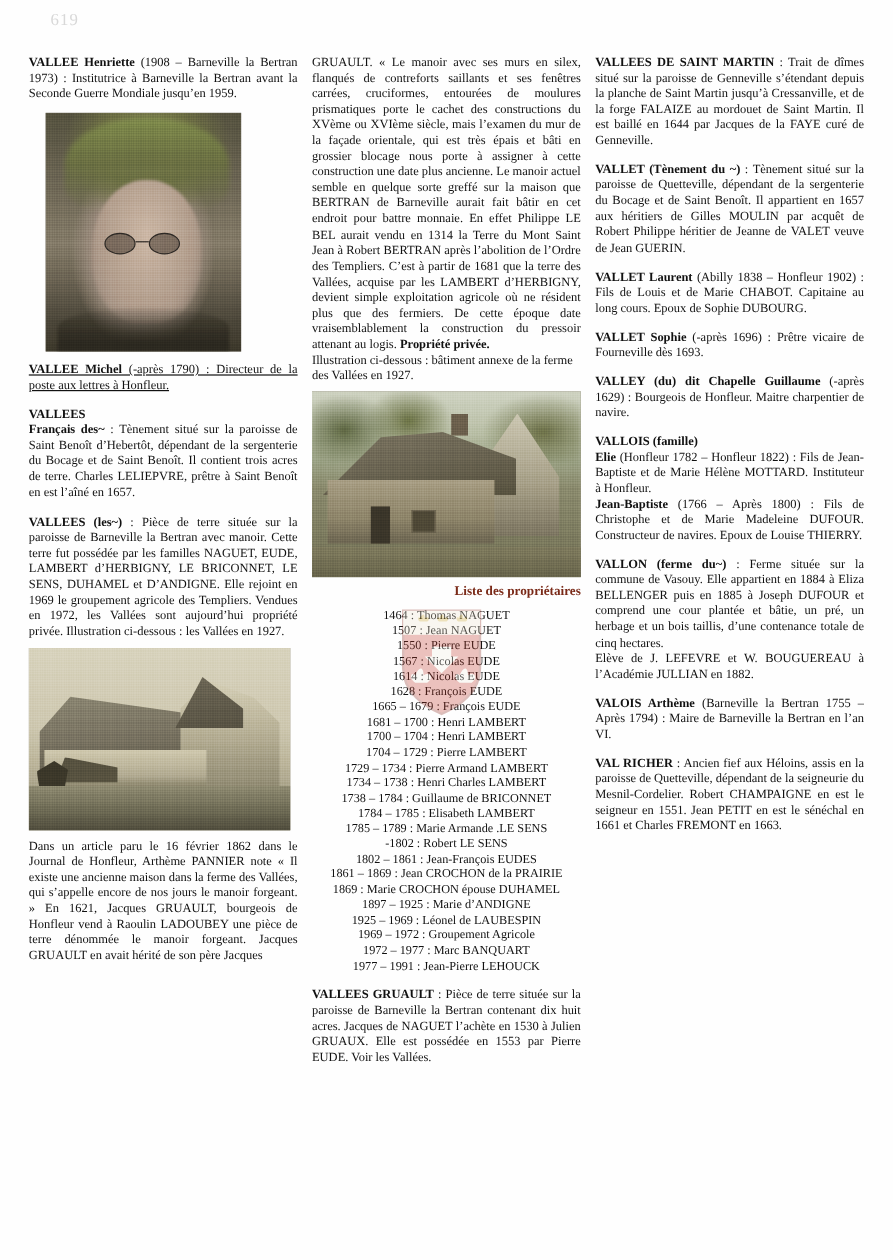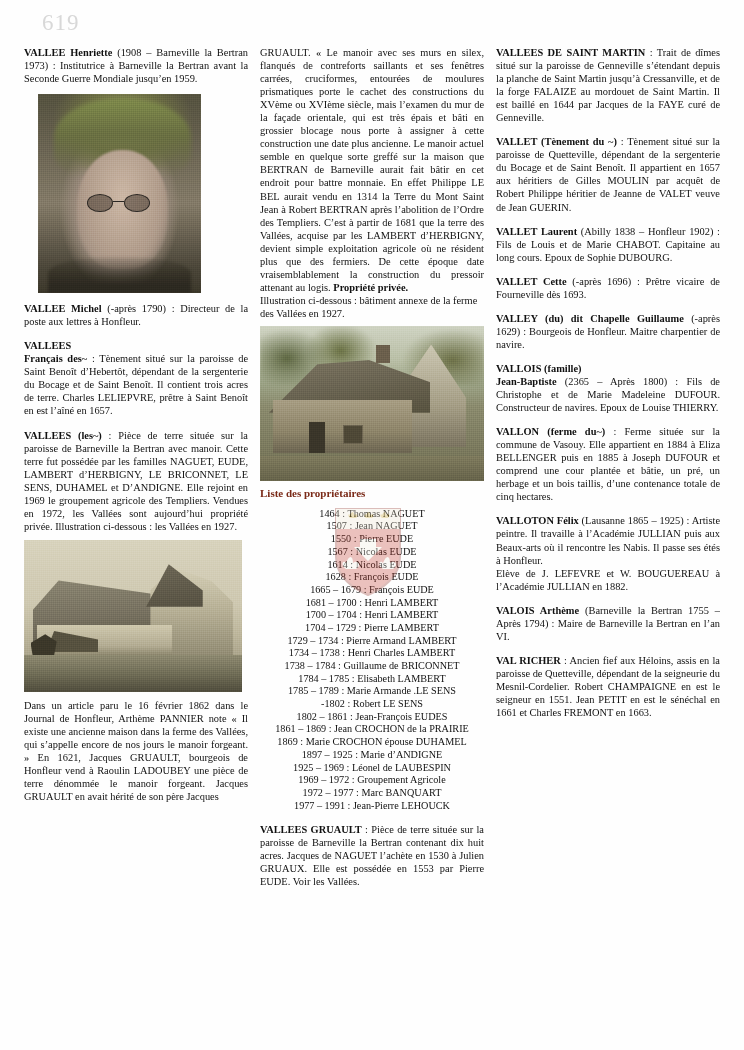--- a/index.html
+++ b/index.html
@@ -15,21 +15,21 @@
   .page {
     position: absolute;
     left: 0; top: 0;
     width: 744px; height: 1050px;
     background: #fefefe;
   }
   .page-number {
     position: absolute;
     left: 42px; top: 10px;
     font-family: "Liberation Serif", serif;
-    font-size: 23px;
+    font-size: 14px;
     color: #d8d8d8;
     letter-spacing: 1px;
     user-select: none;
   }
   .columns {
     position: absolute;
     left: 24px; top: 46px;
     width: 700px; height: 985px;
     display: flex;
     gap: 12px;
@@ -40,21 +40,21 @@
     line-height: 1.255;
     text-align: justify;
     text-justify: inter-word;
     hyphens: none;
   }
   .col p {
     margin: 0 0 0 0;
     text-align: justify;
   }
   .col p.gap { margin-top: 11px; }
-  .col p.tight { margin-top: 0px; }
+  .col p.tight { margin-top: 0px; text-decoration: underline; }
   b, .bold { font-weight: bold; }
   .entry-head { font-weight: bold; }
   .nojust { text-align: left !important; }
 
   
   figure { margin: 0; }
   .fig-portrait {
     margin: 9px 0 9px 14px;
     width: 163px; height: 199px;
     background: #6e6a5e;
@@ -70,21 +70,21 @@
     background: #8e8b78;
   }
   .fig-farm2 {
     margin: 7px 0 7px 0;
     width: 218px; height: 152px;
     position: relative;
     overflow: hidden;
     background: #a8a393;
   }
   .caption-center {
-    text-align: left;
+    text-align: right;
     font-weight: bold;
     font-size: 11px;
     color: #7a2a18;
     margin: 6px 0 7px 0;
   }
   .owner-list { margin: 0; }
   .owner-list div {
     font-size: 10.2px;
     line-height: 1.245;
     text-align: center;
@@ -363,43 +363,43 @@
 
       <p class="gap">
         <b class="entry-head">VALLET (Tènement du ~)</b><span> : Tènement situé sur la paroisse de Quetteville, dépendant de la sergenterie du Bocage et de Saint Benoît. Il appartient en 1657 aux héritiers de Gilles MOULIN par acquêt de Robert Philippe héritier de Jeanne de VALET veuve de Jean GUERIN.</span>
       </p>
 
       <p class="gap">
         <b class="entry-head">VALLET Laurent</b><span> (Abilly 1838 – Honfleur 1902) : Fils de Louis et de Marie CHABOT. Capitaine au long cours. Epoux de Sophie DUBOURG.</span>
       </p>
 
       <p class="gap">
-        <b class="entry-head">VALLET Cette</b><span> (-après 1696) : Prêtre vicaire de Fourneville dès 1693.</span>
+        <b class="entry-head">VALLET Sophie</b><span> (-après 1696) : Prêtre vicaire de Fourneville dès 1693.</span>
       </p>
 
       <p class="gap">
         <b class="entry-head">VALLEY (du) dit Chapelle Guillaume</b><span> (-après 1629) : Bourgeois de Honfleur. Maitre charpentier de navire.</span>
       </p>
 
       <p class="gap nojust">
         <b class="entry-head">VALLOIS (famille)</b>
       </p>
 
-
       <p>
-        <b class="entry-head">Jean-Baptiste</b><span> (2365 – Après 1800) : Fils de Christophe et de Marie Madeleine DUFOUR. Constructeur de navires. Epoux de Louise THIERRY.</span>
+        <b class="entry-head">Elie</b><span> (Honfleur 1782 – Honfleur 1822) : Fils de Jean-Baptiste et de Marie Hélène MOTTARD. Instituteur à Honfleur.</span>
+      </p>
+
+      <p>
+        <b class="entry-head">Jean-Baptiste</b><span> (1766 – Après 1800) : Fils de Christophe et de Marie Madeleine DUFOUR. Constructeur de navires. Epoux de Louise THIERRY.</span>
       </p>
 
       <p class="gap">
         <b class="entry-head">VALLON (ferme du~)</b><span> : Ferme située sur la commune de Vasouy. Elle appartient en 1884 à Eliza BELLENGER puis en 1885 à Joseph DUFOUR et comprend une cour plantée et bâtie, un pré, un herbage et un bois taillis, d’une contenance totale de cinq hectares.</span>
       </p>
 
-      <p class="gap">
-        <b class="entry-head">VALLOTON Félix</b><span> (Lausanne 1865 – 1925) : Artiste peintre. Il travaille à l’Académie JULLIAN puis aux Beaux-arts où il rencontre les Nabis. Il passe ses étés à Honfleur.</span>
-      </p>
 
       <p>Elève de J. LEFEVRE et W. BOUGUEREAU à l’Académie JULLIAN en 1882.</p>
 
 
 
       <p class="gap">
         <b class="entry-head">VALOIS Arthème</b><span> (Barneville la Bertran 1755 – Après 1794) : Maire de Barneville la Bertran en l’an VI.</span>
       </p>
 
       <p class="gap">

